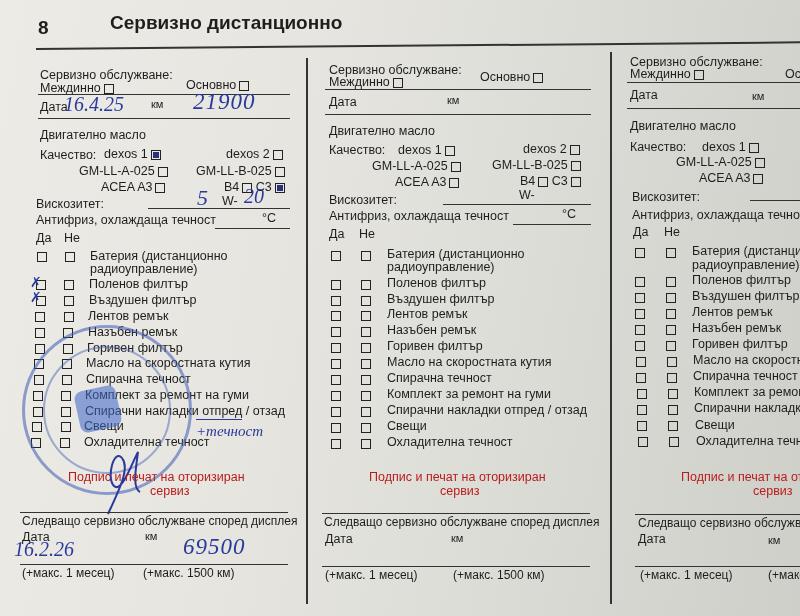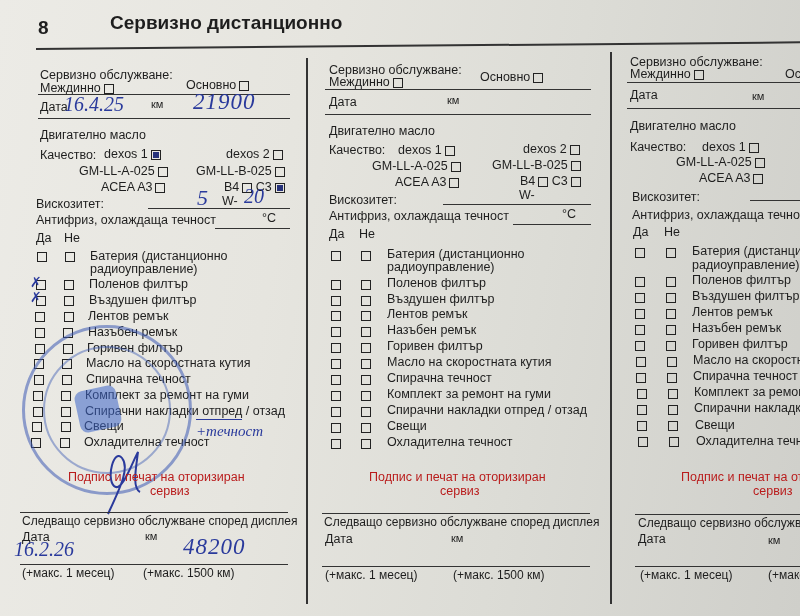--- a/index.html
+++ b/index.html
@@ -131,21 +131,21 @@
 </svg>
 
 <div class="col" style="left:0; top:0;">
   <span class="abs grey" style="left:68px; top:470px;">Подпис и печат на оторизиран</span>
   <span class="abs grey" style="left:150px; top:484px;">сервиз</span>
   <div class="rule" style="left:20px; top:512px; width:268px;"></div>
   <span class="abs" style="left:22px; top:514px; font-size:12px;">Следващо сервизно обслужване според дисплея</span>
   <span class="abs" style="left:22px; top:530px;">Дата</span>
   <span class="abs" style="left:145px; top:530px; font-size:11px;">км</span>
   <span class="abs hand" style="left:14px; top:538px; font-size:20px;">16.2.26</span>
-  <span class="abs hand" style="left:183px; top:534px; font-size:23px; letter-spacing:1px;">48200</span>
+  <span class="abs hand" style="left:183px; top:534px; font-size:23px; letter-spacing:1px;">69500</span>
   <div class="rule" style="left:20px; top:564px; width:268px;"></div>
   <span class="abs" style="left:22px; top:566px; font-size:12px;">(+макс. 1 месец)</span>
   <span class="abs" style="left:143px; top:566px; font-size:12px;">(+макс. 1500 км)</span>
 </div>
 
 <div class="col" style="left:0; top:0;">
   <span class="abs" style="left:329px; top:63px;">Сервизно обслужване:</span>
   <span class="abs" style="left:329px; top:75px;"><span>Междинно</span><span class="cb"></span></span>
   <span class="abs" style="left:480px; top:70px;"><span>Основно</span><span class="cb"></span></span>
   <div class="rule" style="left:325px; top:89px; width:266px;"></div>

